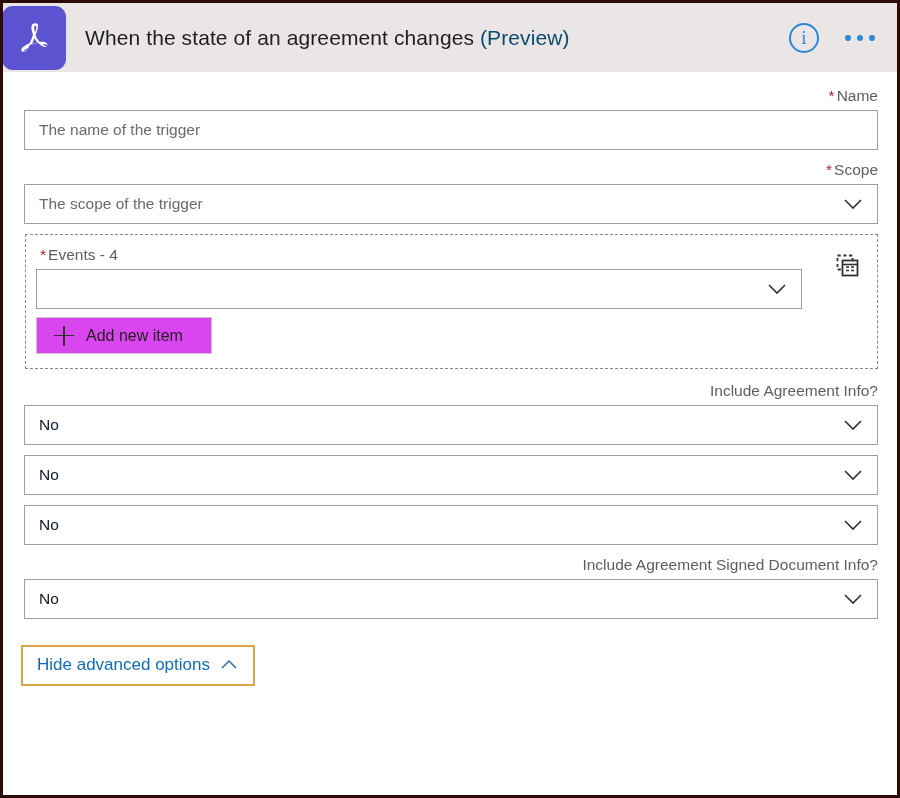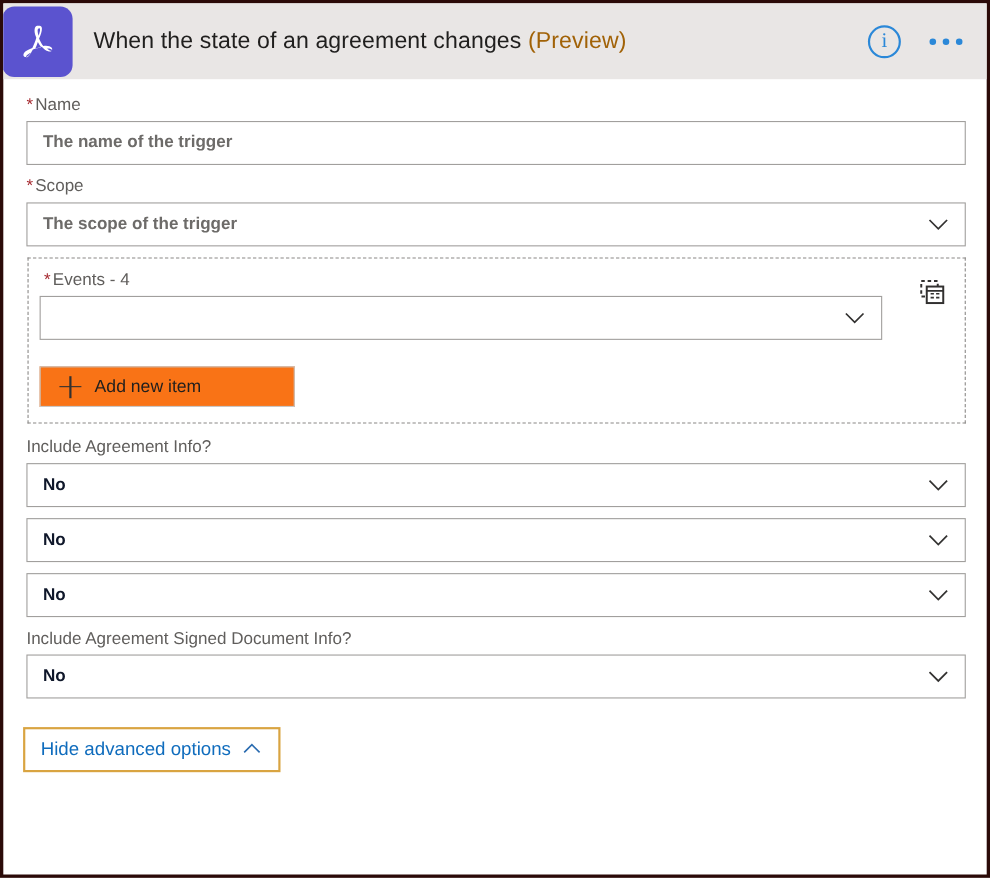--- a/index.html
+++ b/index.html
@@ -47,21 +47,21 @@
   .app-icon svg { display: block; }
 
   .header-title {
     margin-left: 19px;
     font-size: 21px;
     color: #201f1e;
     letter-spacing: .1px;
     white-space: nowrap;
   }
   .header-title .preview {
-    color: #a16207;
+    color: #0c4a6e;
   }
   .header-actions {
     margin-left: auto;
     display: flex;
     align-items: center;
     gap: 26px;
     padding-right: 22px;
   }
   .info-icon {
     width: 30px; height: 30px;
@@ -86,40 +86,39 @@
     border-radius: 50%;
     background: #2b88d8;
     display: block;
   }
 
   
   .content {
     padding: 14px 19px 0 21px;
   }
 
-  .field { margin-bottom: 10px; }
+  .field { margin-bottom: 10px; text-align: right; }
 
   .label {
     font-size: 15.5px;
     color: #605e5c;
     margin-bottom: 4px;
     line-height: 20px;
     white-space: nowrap;
   }
   .req { color: #a4262c; margin-right: 2px; }
 
   .control {
     position: relative;
     height: 40px;
     border: 1px solid #a19f9d;
     box-sizing: border-box;
     background: #fff;
     display: flex;
     align-items: center;
-    font-weight: bold;
   }
   .control .text {
     font-size: 15.5px;
     padding-left: 14px;
     padding-right: 44px;
     white-space: nowrap;
     overflow: hidden;
     line-height: 22px;
   }
   .text.placeholder { color: #6d6b69; }
@@ -151,25 +150,25 @@
   .array-icon {
     position: absolute;
     right: 16px;
     top: 18px;
     width: 26px;
     height: 26px;
   }
   .array-icon svg { display: block; }
 
   .add-item-btn {
-    margin-top: 24px;
-    width: 232px;
+    margin-top: 8px;
+    width: 176px;
     height: 37px;
     border: 1px solid #c8c6c4;
-    background: #f97316;
+    background: #d946ef;
     display: flex;
     align-items: center;
     box-sizing: border-box;
     font-size: 16px;
     color: #201f1e;
   }
   .add-item-btn .plus {
     width: 20px;
     height: 20px;
     margin: 0 12px 0 17px;

